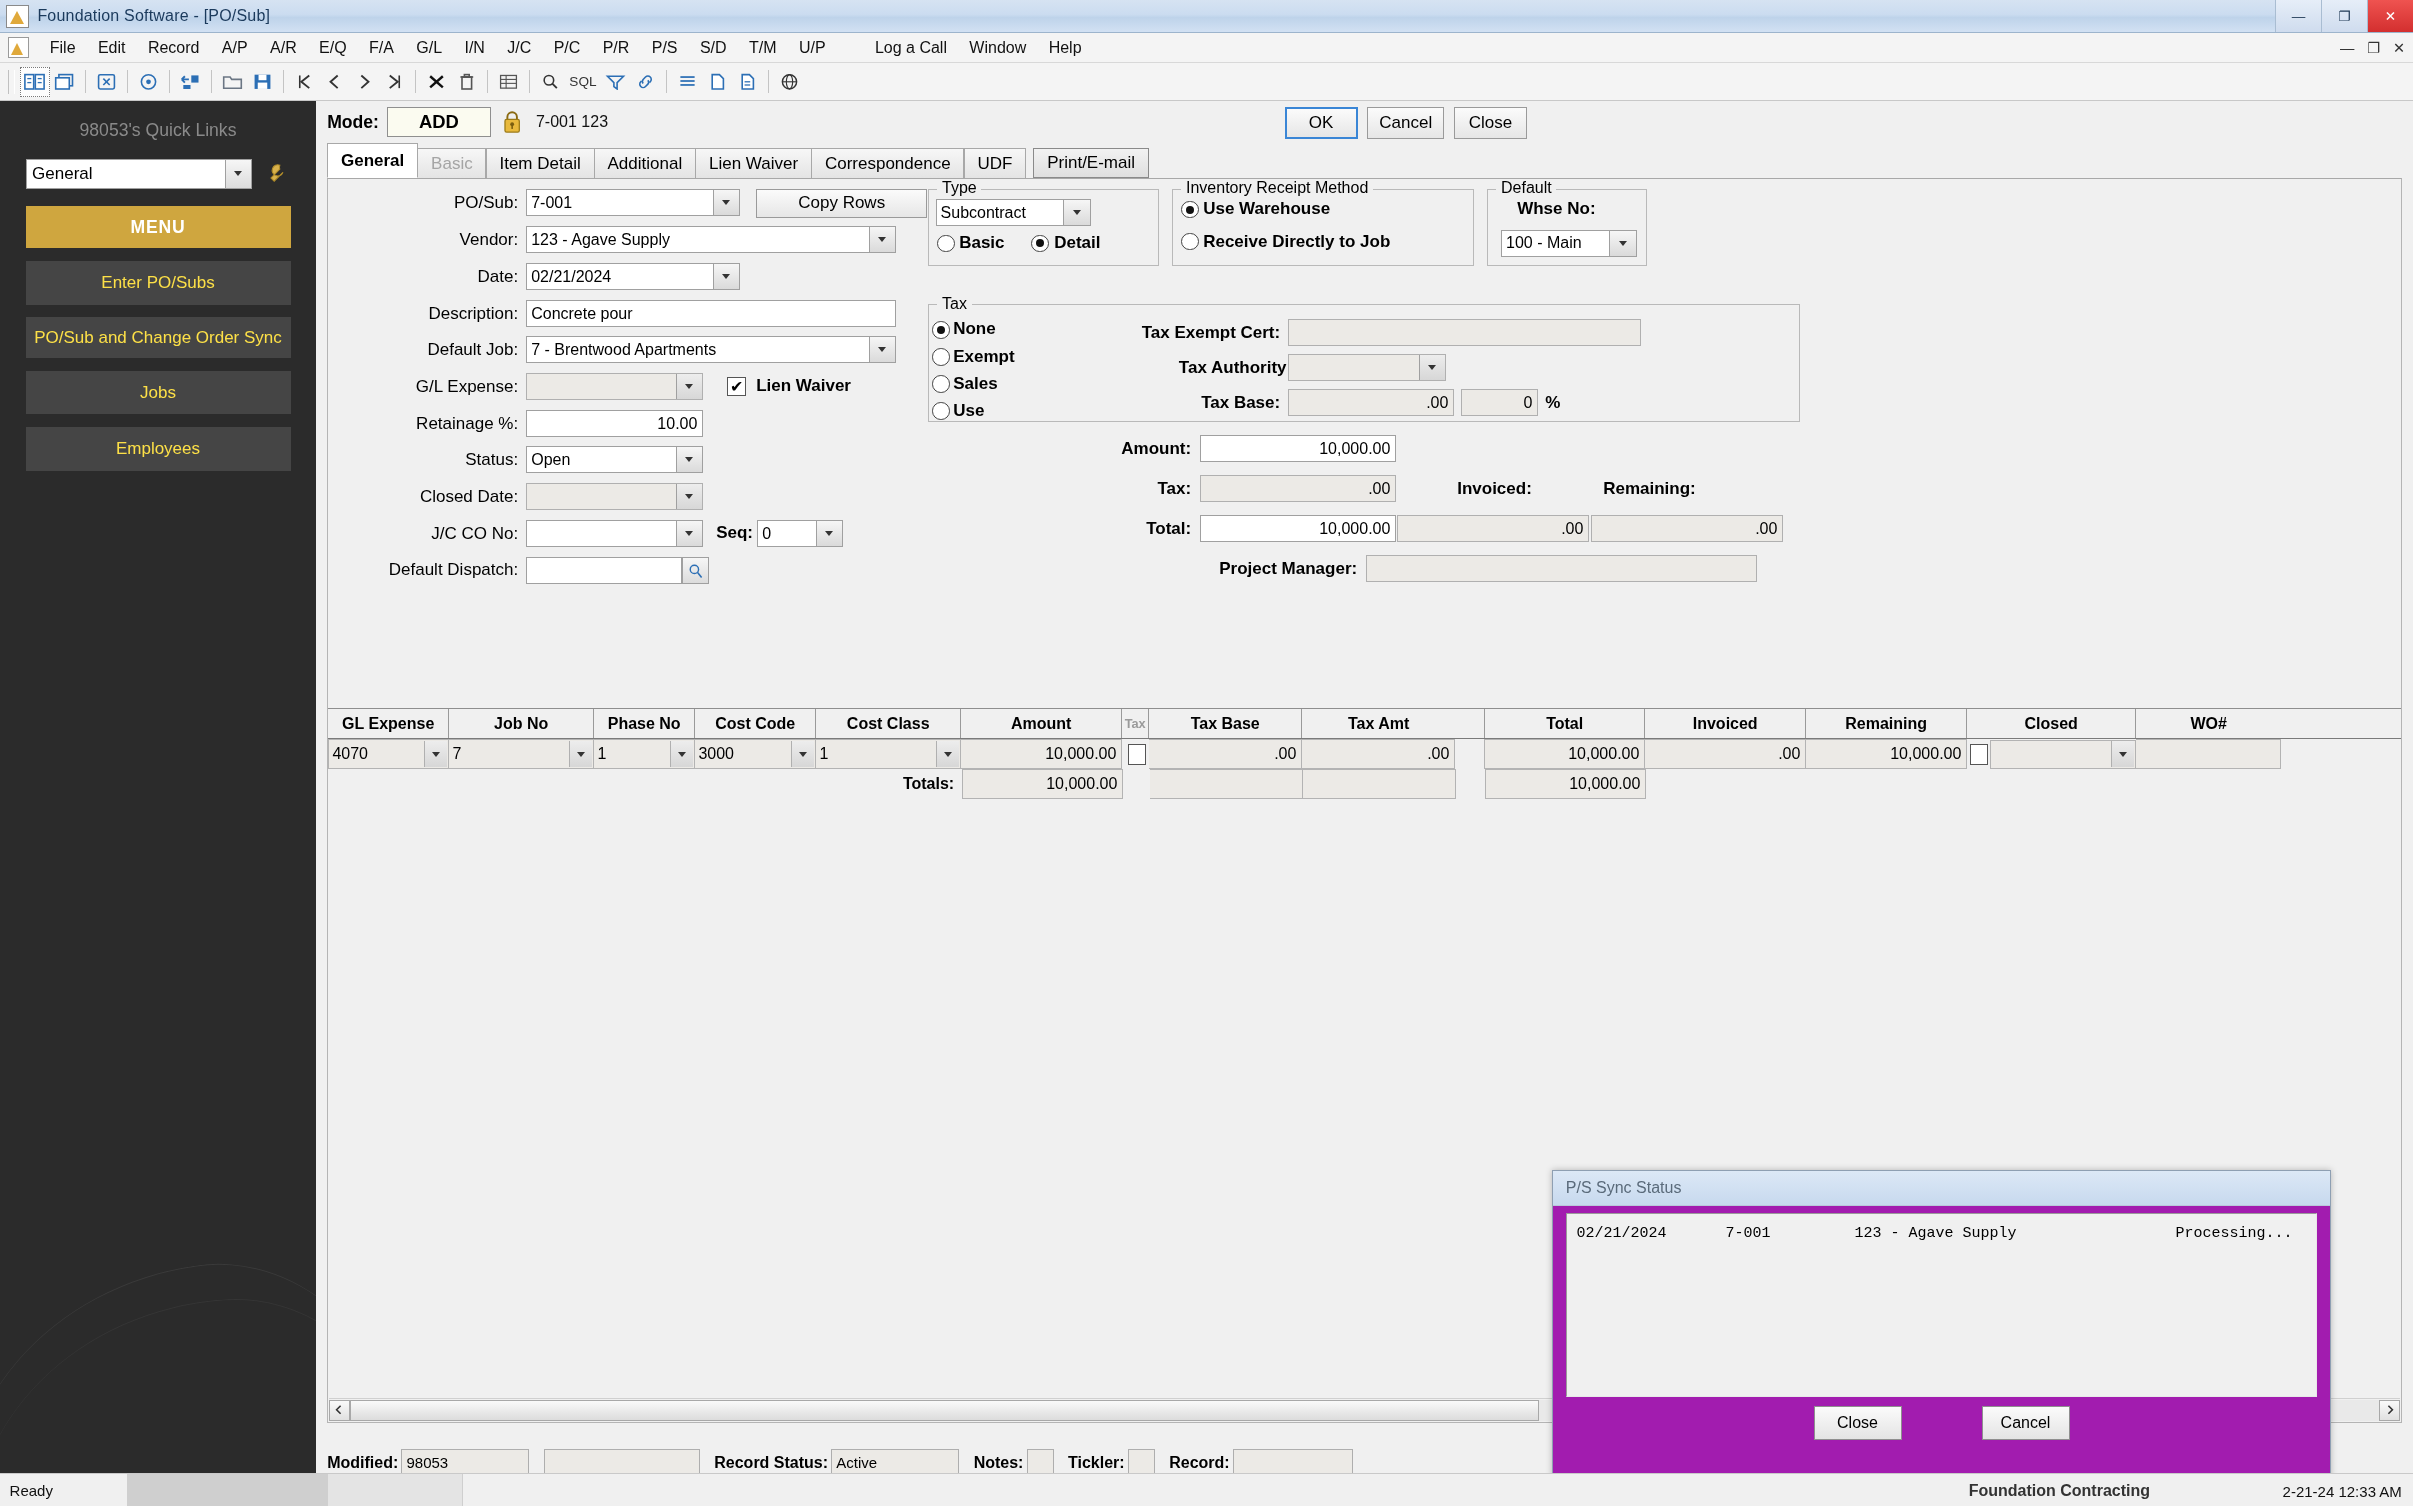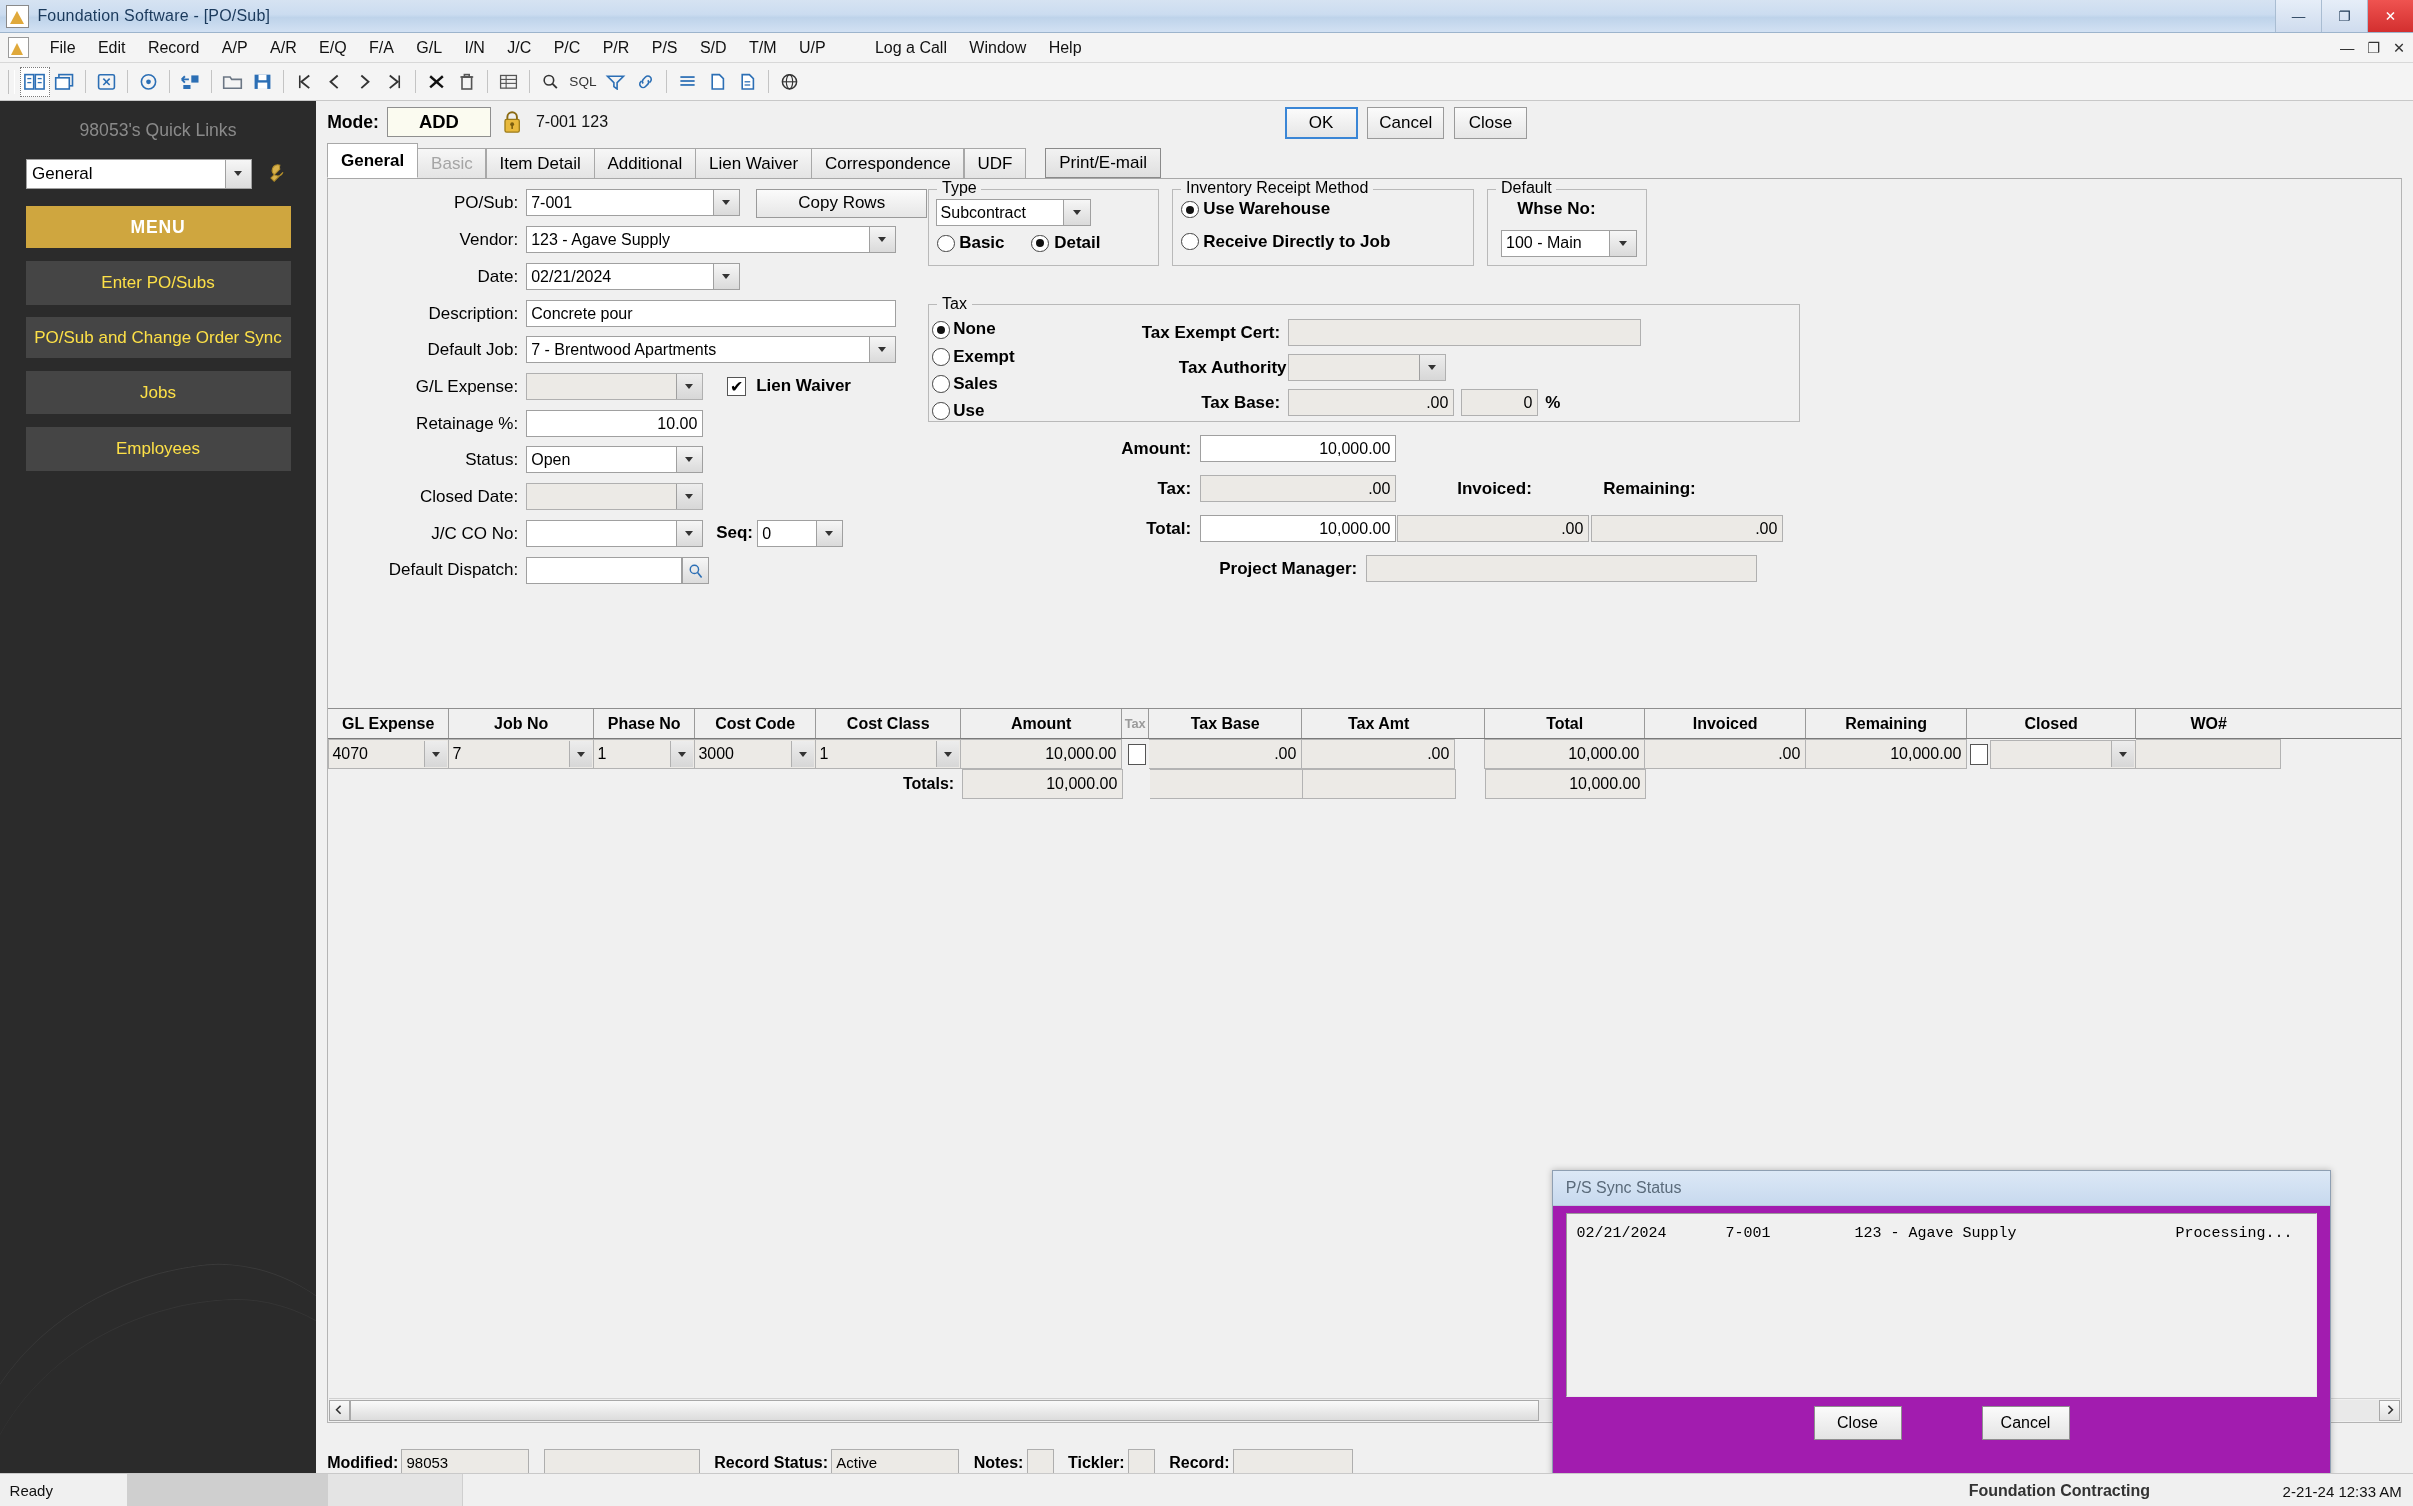--- a/index.html
+++ b/index.html
@@ -117,21 +117,21 @@
   .tabs{display:flex;align-items:flex-end;height:35px;padding-left:11.2px;position:relative;}
   .tab{
     height:30px;padding:0 12.8px;background:linear-gradient(to bottom,#f7f7f7,#e4e4e4);
     border:0.8px solid #a8a8a8;border-bottom:none;margin-right:-0.8px;
     display:flex;align-items:center;font-size:17px;color:#000;box-sizing:border-box;
   }
   .tab.active{background:#fff;height:35px;font-weight:bold;border-bottom:0.8px solid #fff;z-index:3;}
   .tab.disabled{color:#a5a5a5;}
   .tab.raised{
     height:30px;background:linear-gradient(to bottom,#f2f2f2,#dfdfdf);
-    border:0.8px solid #8a8a8a;margin-left:20px;
+    border:0.8px solid #8a8a8a;margin-left:8px;
   }
   .panel{
     margin:0 11.2px 0 11.2px;background:#f0f0f0;border:0.8px solid #b4b4b4;border-top:0.8px solid #a8a8a8;
     height:1245px;position:relative;box-sizing:border-box;
   }
   
   .lbl{font-size:17px;color:#000;text-align:right;position:absolute;white-space:nowrap;}
   .fld{
     position:absolute;background:#fff;border:0.8px solid #a0a0a0;box-sizing:border-box;
     font-size:16px;color:#000;display:flex;align-items:center;padding-left:4px;height:27px;

